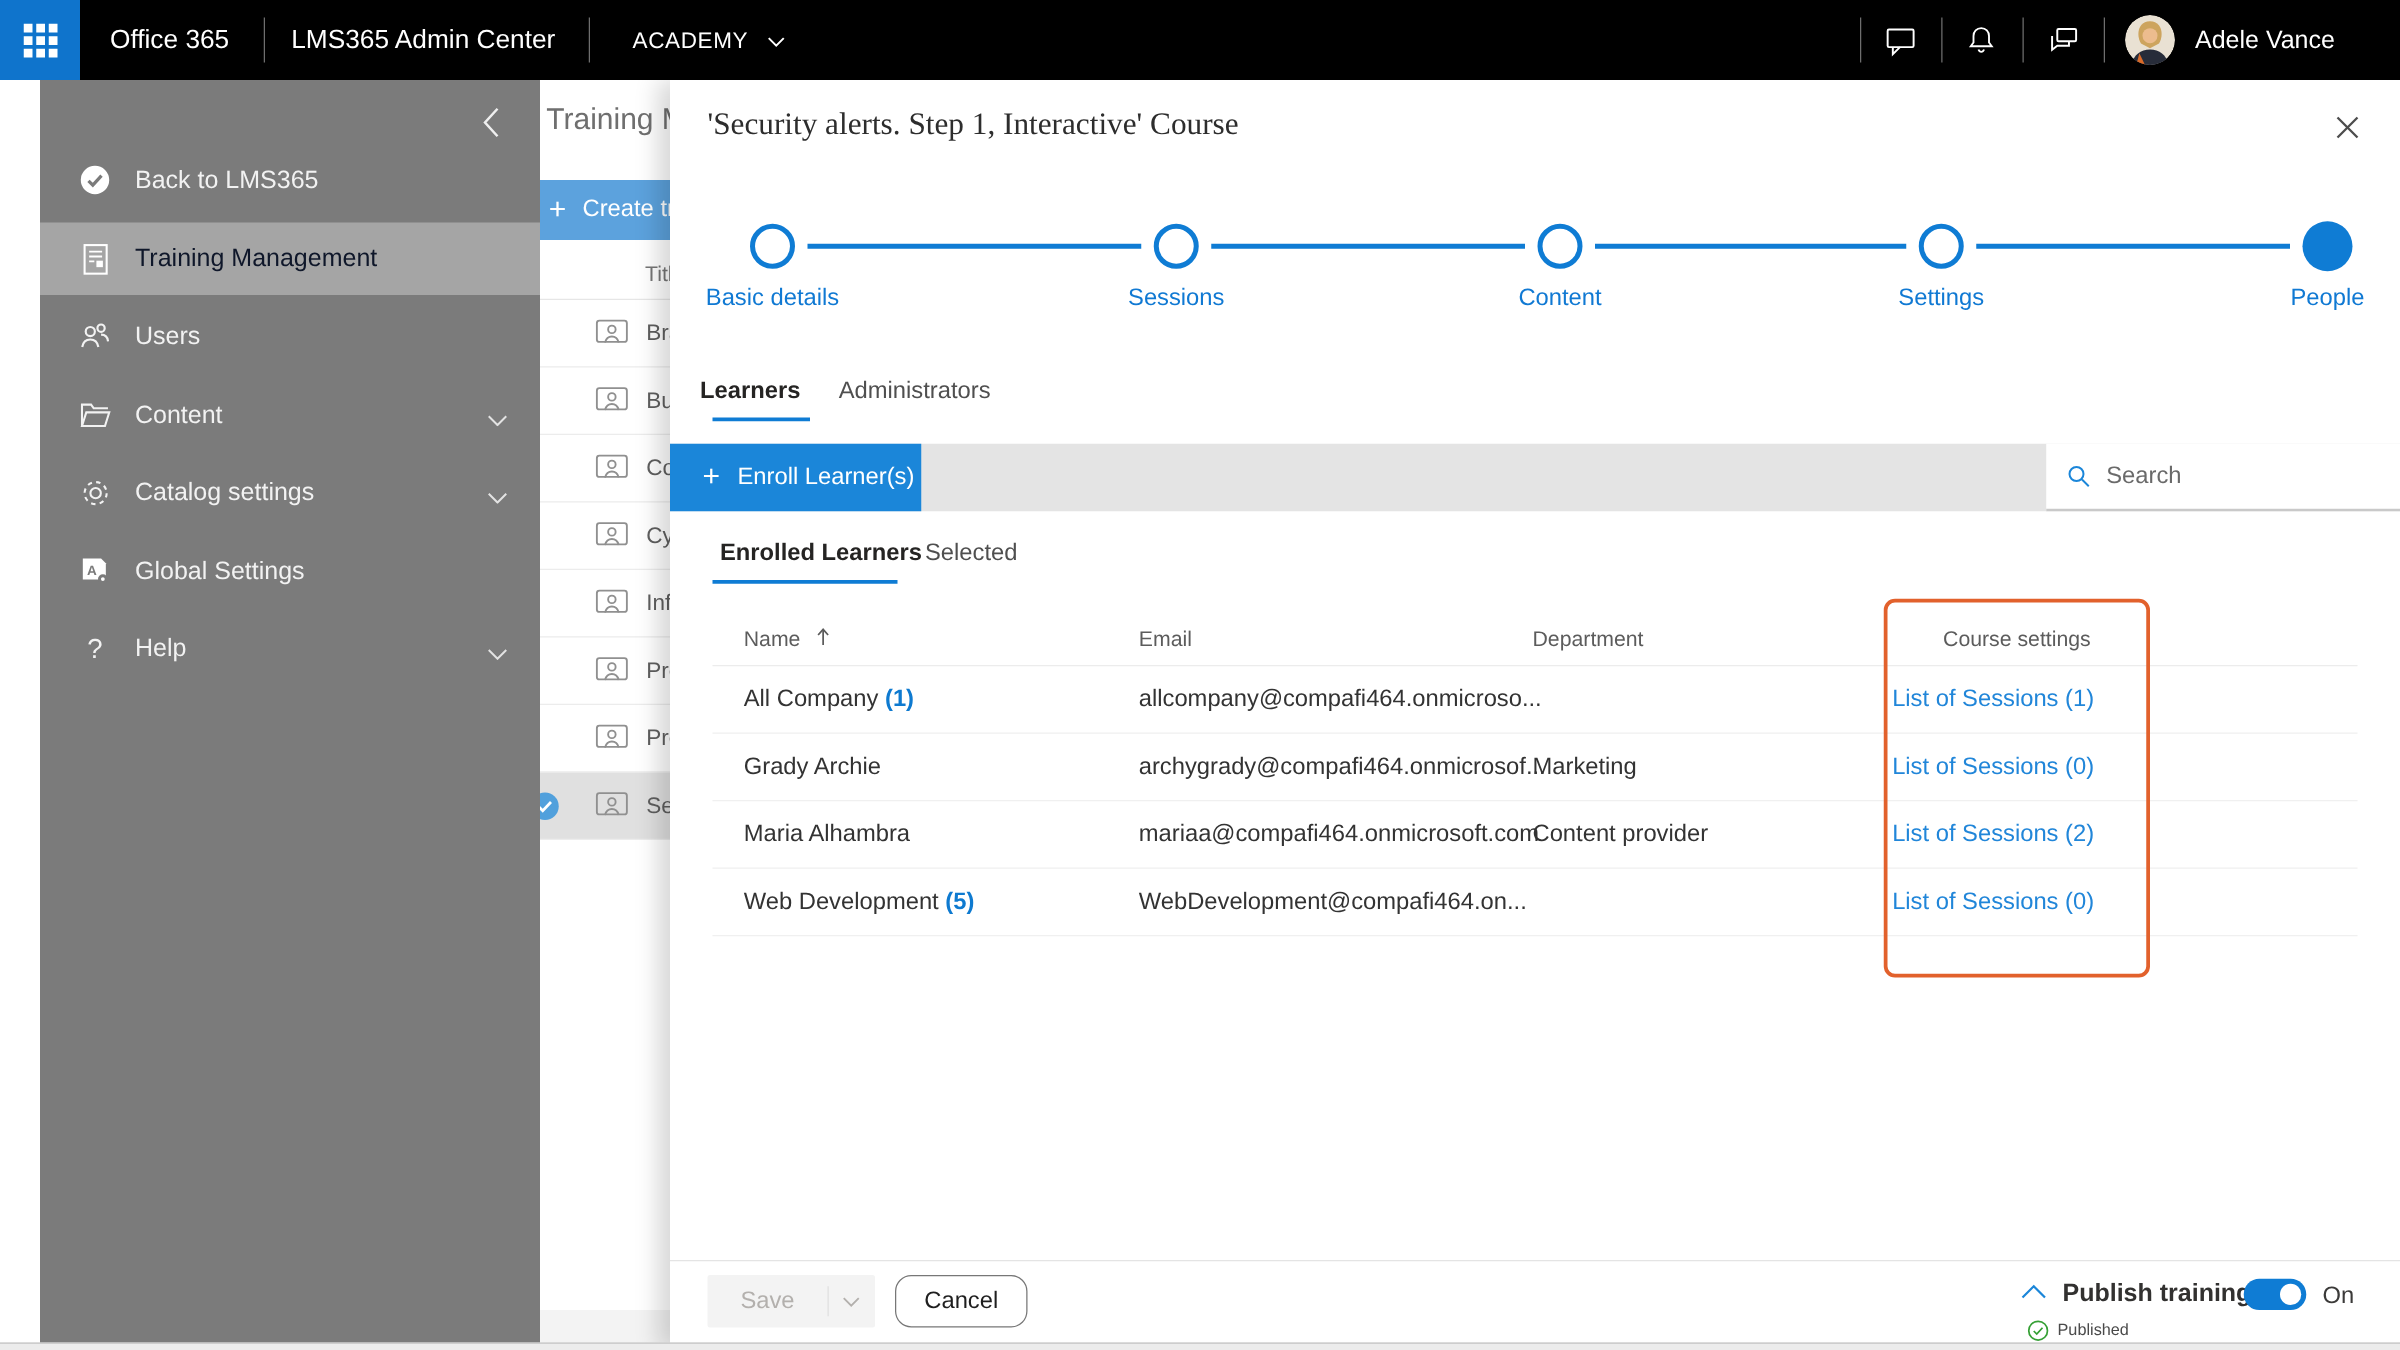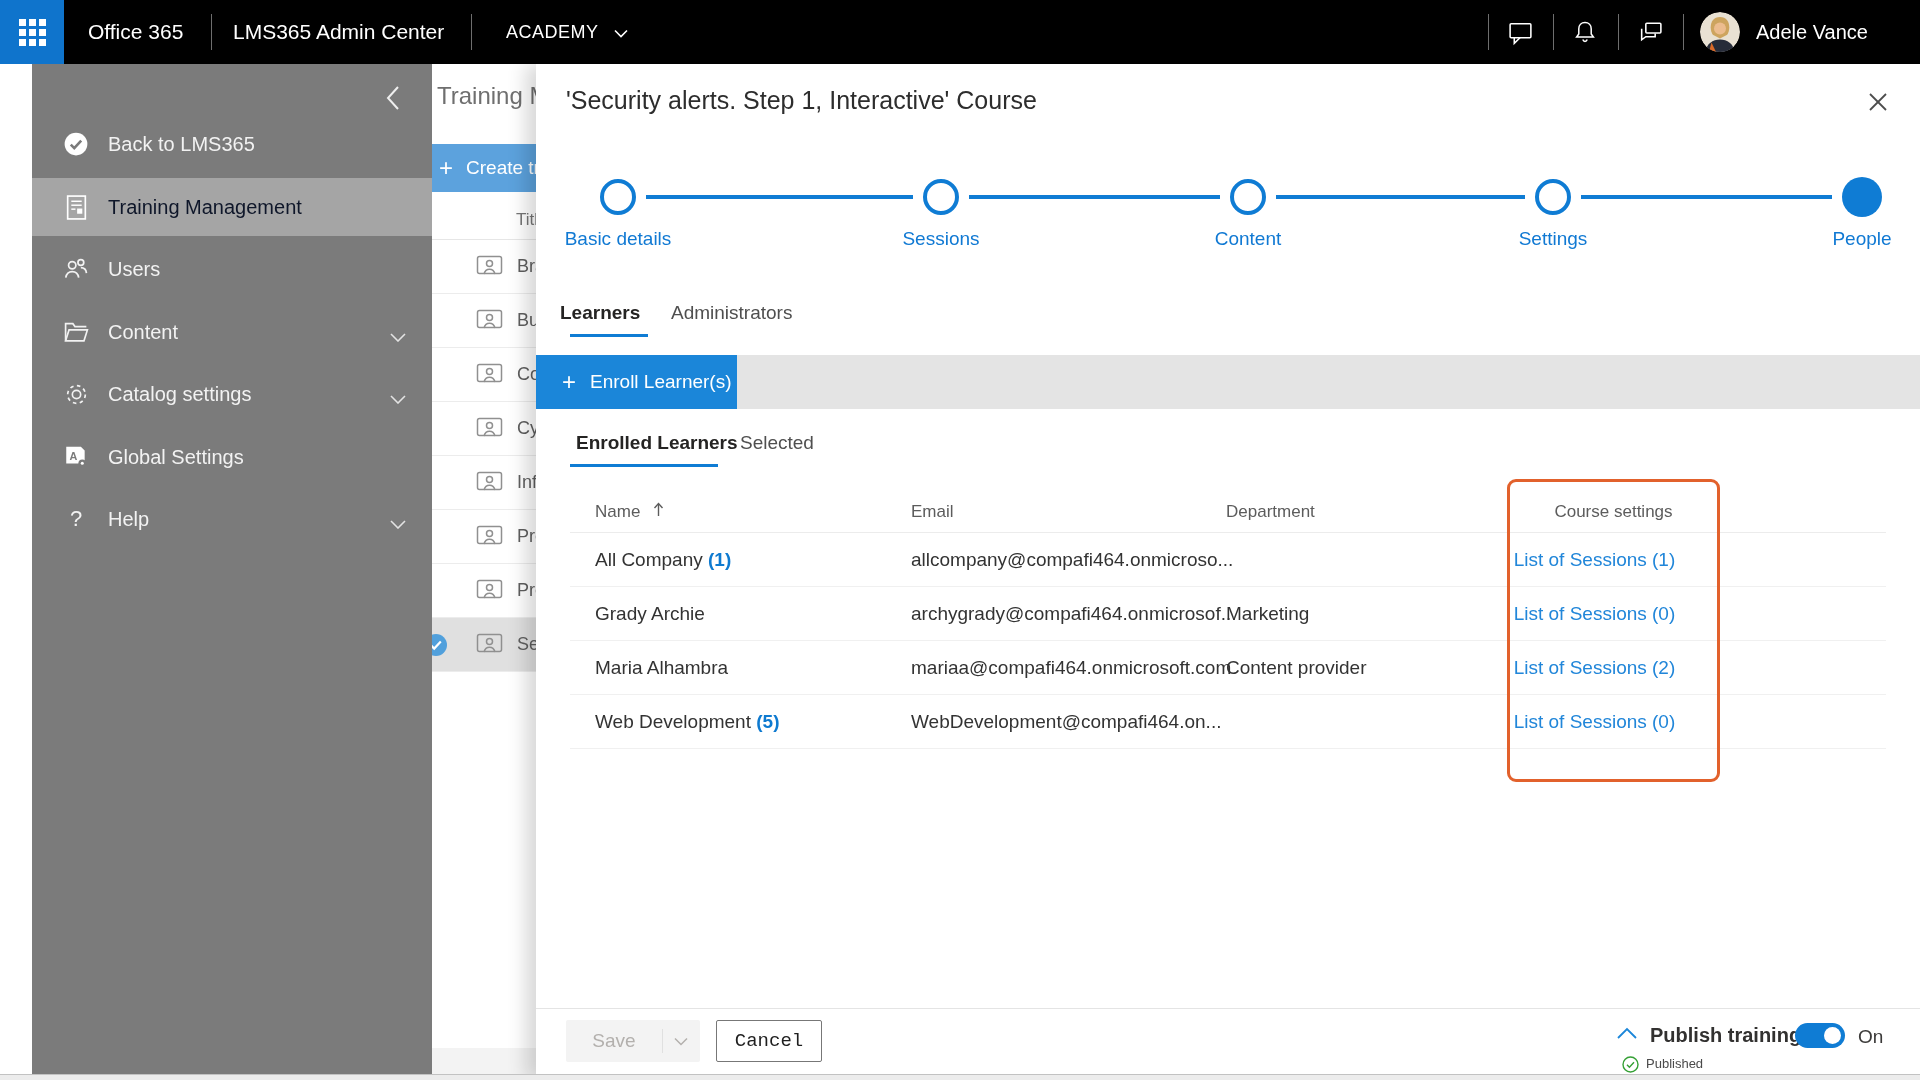--- a/index.html
+++ b/index.html
@@ -28,21 +28,21 @@
   
   #bgpage { position:absolute; left:400px; top:64px; width:250px; height:1016px; background:#fff; z-index:5; }
   #bgpage .strip { position:absolute; left:0; top:984px; width:250px; height:32px; background:#f3f3f3; }
   .bg-row { position:absolute; left:14px; width:236px; height:54px; border-bottom:1px solid #ececec; display:flex; align-items:center; color:#5f5f5f; font-size:18px; }
   .bg-row .badge { margin-left:62px; margin-right:14px; display:flex; }
   .bg-row.sel { background:#e0e0e0; }
 
   
   #modal { position:absolute; left:536px; top:64px; width:1384px; height:1016px; background:#fff; z-index:20;
     box-shadow:-10px 0 18px rgba(0,0,0,0.16); }
-  #modal-title { left:30px; top:22px; font-size:25px; color:#2d2d2d; }
+  #modal-title { left:30px; top:22px; font-size:25px; color:#2d2d2d;font-family:Liberation Serif, serif; }
   #close-btn { left:1320px; top:16px; width:44px; height:44px; display:flex; align-items:center; justify-content:center; cursor:pointer; }
 
   .step-circle { position:absolute; top:115px; width:36px; height:36px; border-radius:50%; border:4px solid #0f7cd4; background:#fff; }
   .step-circle.active { top:113px; width:40px; height:40px; border:0; background:#0f7cd4; }
   .step-line { position:absolute; top:131px; height:4px; background:#0f7cd4; }
   .step-label { position:absolute; top:164px; width:170px; text-align:center; color:#1079d3; font-size:19px; cursor:pointer; }
 
   .tab { position:absolute; top:238px; font-size:19px; color:#4f4f4f; cursor:pointer; }
   .tab.active { color:#252423; font-weight:bold; }
   #tab-underline { left:34px; top:270px; width:78px; height:3px; background:#0f7cd4; }
@@ -70,22 +70,22 @@
   .slink { color:#2186d9; cursor:pointer; text-decoration:none; }
 
   #orange-box { left:971px; top:415px; width:213px; height:303px; border:3px solid #e2612c; border-radius:9px; z-index:5; pointer-events:none; }
 
   #footer-line { left:0; top:944px; width:1384px; height:1px; background:#e4e4e4; }
   #save-btn { left:30px; top:956px; width:134px; height:42px; background:#f3f3f3; border:0; border-radius:2px; cursor:default;
     display:flex; align-items:center; }
   #save-btn .lbl { width:96px; text-align:center; color:#b3b0ad; font-size:19px; }
   #save-btn .split { width:1px; height:24px; background:#e0e0e0; }
   #save-btn .chev { width:36px; display:flex; justify-content:center; }
-  #cancel-btn { left:180px; top:956px; width:106px; height:42px; background:#fff; border:1px solid #777; border-radius:2px;
-    font-size:19px; color:#1f1f1f; cursor:pointer; font-family:Liberation Mono, monospace; }
+  #cancel-btn { left:180px; top:956px; width:106px; height:42px; background:#fff; border:1px solid #777; border-radius:13px;
+    font-size:19px; color:#1f1f1f; cursor:pointer; font-family:Liberation Sans, sans-serif; }
 
   #publish-chevron { left:1080px; top:962px; width:22px; height:20px; cursor:pointer; }
   #publish-label { left:1114px; top:960px; font-size:20px; color:#323130; font-weight:bold; }
   #toggle { left:1259px; top:959px; width:50px; height:25px; border-radius:13px; background:#0f7cd4; cursor:pointer; }
   #toggle .knob { position:absolute; right:4px; top:4px; width:17px; height:17px; border-radius:50%; background:#fff; }
   #toggle-state { left:1322px; top:962px; font-size:19px; color:#3b3a39; }
   #published-icon { left:1086px; top:992px; width:17px; height:17px; }
   #published-label { left:1110px; top:992px; font-size:13px; color:#4a4a4a; }
 
   #window-bottom { position:absolute; left:0; top:1074px; width:1920px; height:6px; background:#ececec; border-top:1px solid #c2c2c2; z-index:60; }
@@ -379,20 +379,27 @@
 
   <div class="tab active" style="left:24px;">Learners</div>
   <div class="tab" style="left:135px;">Administrators</div>
   <div id="tab-underline" class="abs"></div>
 
   <div id="toolbar" class="abs"></div>
   <button id="enroll-btn" class="abs">
     <span class="plus">+</span>
     <span>Enroll Learner(s)</span>
   </button>
+  <div id="searchbox" class="abs">
+    <svg width="20" height="20" viewBox="0 0 20 20">
+      <circle cx="8.2" cy="8.2" r="5.6" fill="none" stroke="#1b86d9" stroke-width="1.6"></circle>
+      <line x1="12.6" y1="12.6" x2="18" y2="18" stroke="#1b86d9" stroke-width="1.6"></line>
+    </svg>
+    <input type="text" placeholder="Search" style="">
+  </div>
 
   <div class="subtab active" style="left:40px;">Enrolled Learners</div>
   <div class="subtab" style="left:204px;">Selected</div>
   <div id="subtab-underline" class="abs"></div>
 
   <div class="th" style="left:59px; top:438px;">
     <span>Name</span>
     <svg width="11" height="15" viewBox="0 0 11 15" style="margin-left:8px;">
       <line x1="5.5" y1="14" x2="5.5" y2="2" stroke="#5c5c5c" stroke-width="1.4"></line>
       <polyline points="1.5,6 5.5,1.5 9.5,6" fill="none" stroke="#5c5c5c" stroke-width="1.4"></polyline>

